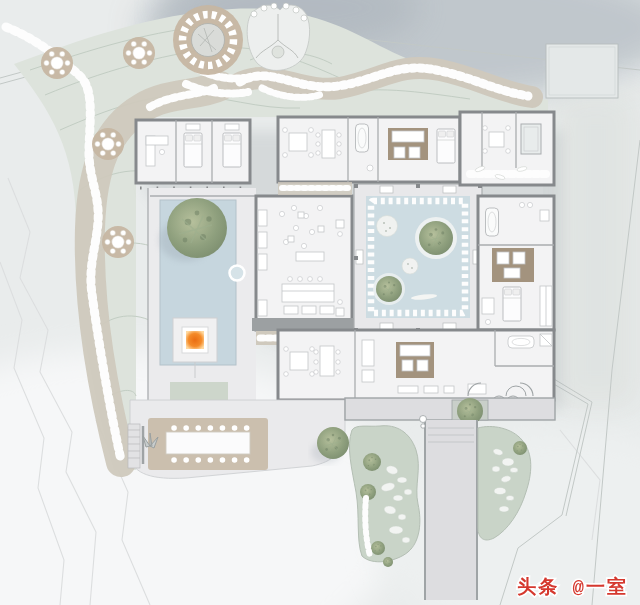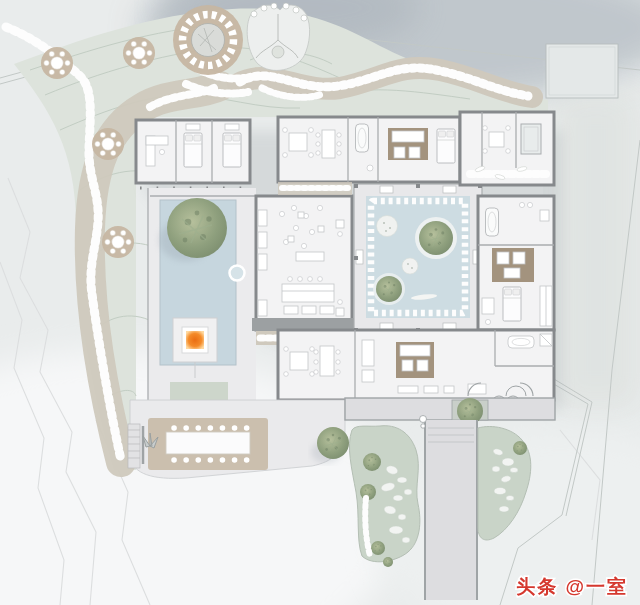--- a/index.html
+++ b/index.html
@@ -1,16 +1,16 @@
 <!DOCTYPE html>
 <html style="--bg: #e9ecec; --mist_dark: #bcc3c9; --mist_mid: #ccd1d5; --mist_right: #dfe3e1; --white_mist: #f6f7f8; --garden: #dde3dc; --contour: #c2cdc3; --tan: #cfc9bd; --planter: #c6b6a2; --pebble: #fdfdfd; --wall: #86898c; --wall_light: #aaadaf; --floor: #f3f3f4; --deck: #ebebed; --terrace: #eaeaec; --walk: #dddde0; --walk_border: #9fa4a6; --pool: #c6d6de; --pond: #cddce2; --green_pond: #c9d4c8; --pond_edge: #b4bfb4; --rug: #a3937e; --mat: #cbbfae; --orange_core: #ea6d12; --orange_glow: #ffd9a0; --crease: #dcdedf; --boundary: #c2c8c6; --watermark_red: #d5382e;"><head>
 <meta charset="utf-8">
 <style>
   html,body{margin:0;padding:0;background:#ffffff;}
-  .stage{position:relative;width:640px;height:605px;overflow:hidden;font-family:Liberation Sans, sans-serif;background:var(--bg);}
+  .stage{position:relative;width:640px;height:605px;overflow:hidden;font-family:Liberation Mono, monospace;background:var(--bg);}
   svg{display:block;}
   .f-garden{fill:var(--garden);}
   .s-contour{fill:none;stroke:var(--contour);stroke-width:1;}
   .s-tan{fill:none;stroke:var(--tan);stroke-linecap:round;}
   .pebbles{fill:none;stroke:var(--pebble);stroke-linecap:round;}
   .blk{fill:var(--floor);stroke:var(--wall);stroke-width:3;}
   .iw{stroke:var(--wall_light);stroke-width:1.3;fill:none;}
   .fur{fill:#ffffff;stroke:#c3c5c8;stroke-width:0.8;}
   .furline{stroke:#c3c5c8;stroke-width:0.8;fill:none;}
   .dot{fill:#ffffff;stroke:#bfc1c4;stroke-width:0.6;}

